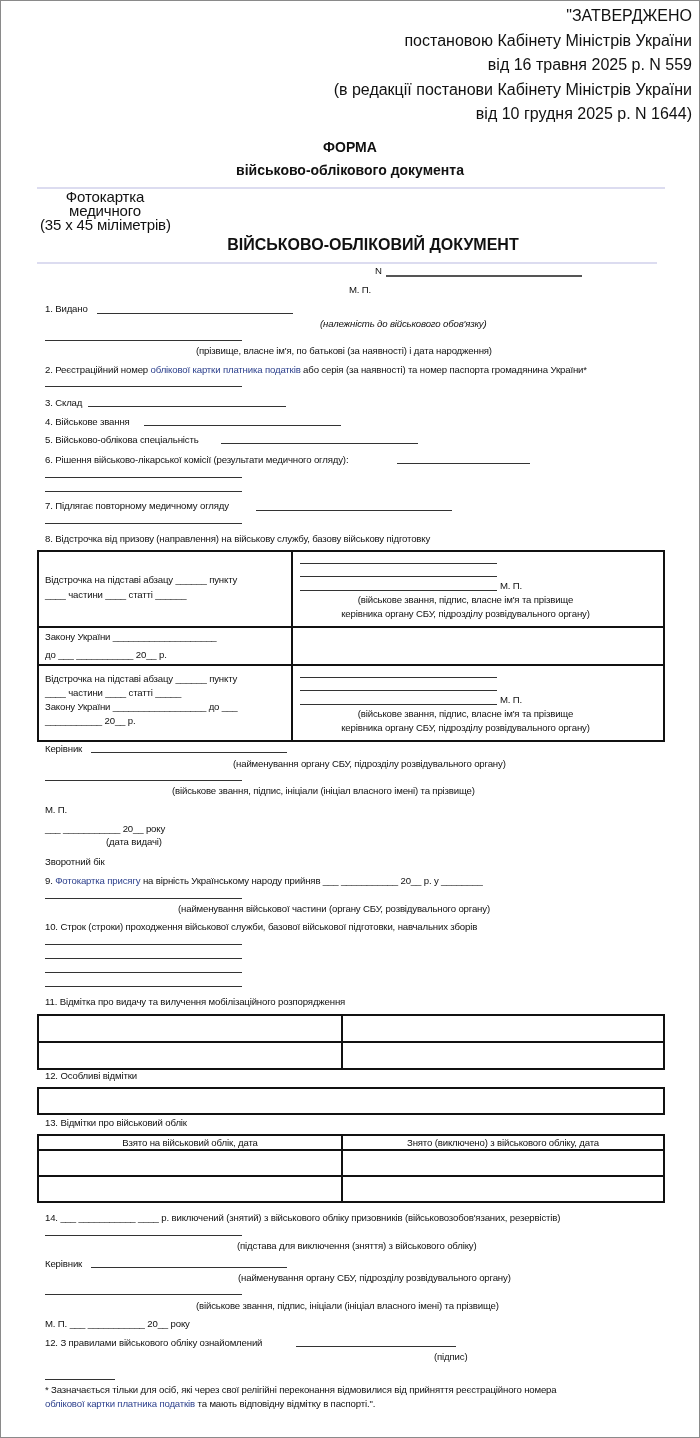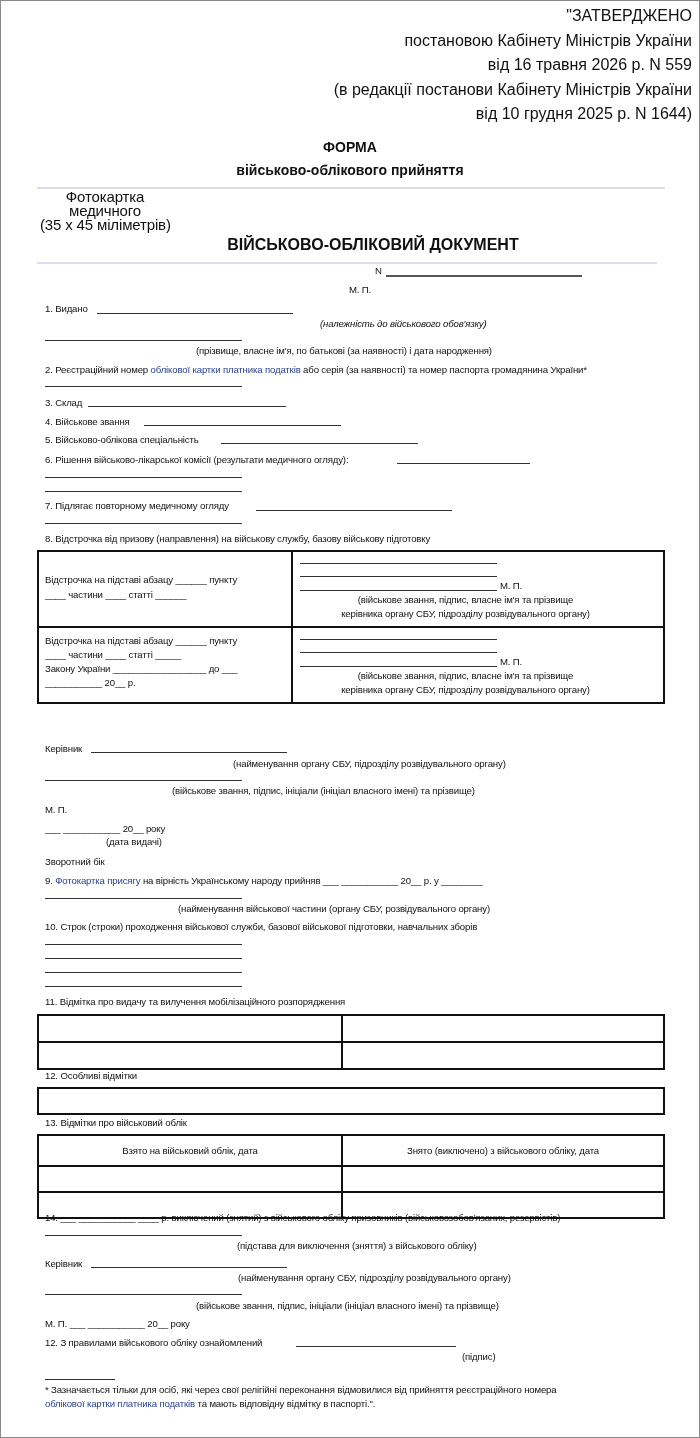--- a/index.html
+++ b/index.html
@@ -17,27 +17,27 @@
   table.grid td { border:2px solid #111; padding:0; vertical-align:top; }
 </style>
 </head>
 <body>
 
 <div class="frame"></div>
 
 <div class="approval">
   <div>"ЗАТВЕРДЖЕНО</div>
   <div>постановою Кабінету Міністрів України</div>
-  <div>від 16 травня 2026 р. N 559</div>
+  <div>від 16 травня 2025 р. N 559</div>
   <div>(в редакції постанови Кабінету Міністрів України</div>
   <div>від 10 грудня 2025 р. N 1644)</div>
 </div>
 
 <div class="abs bold center" style="left:0;width:700px;top:139px;font-size:14px;">ФОРМА</div>
-<div class="abs bold center" style="left:0;width:700px;top:162px;font-size:14px;">військово-облікового прийняття</div>
+<div class="abs bold center" style="left:0;width:700px;top:162px;font-size:14px;">військово-облікового документа</div>
 
 <div class="hr" style="left:37px;width:628px;top:187px;"></div>
 
 <div class="abs center s" style="left:40px;width:130px;top:190px;font-size:15px;line-height:14px;">
   <div>Фотокартка</div>
   <div>медичного</div>
   <div>(35 х 45 міліметрів)</div>
 </div>
 
 <div class="abs bold center" style="left:0;width:700px;top:236px;font-size:16px;margin-left:23px;">ВІЙСЬКОВО-ОБЛІКОВИЙ ДОКУМЕНТ</div>
@@ -84,20 +84,27 @@
       <div class="abs s" style="left:6px;top:37px;">____ частини ____ статті ______</div>
     </td>
     <td style="position:relative;">
       <div class="line" style="left:7px;top:11px;width:197px;"></div>
       <div class="line" style="left:7px;top:24px;width:197px;"></div>
       <div class="line" style="left:7px;top:38px;width:197px;"></div>
       <div class="abs s" style="left:207px;top:28px;">М. П.</div>
       <div class="abs s center" style="left:0;width:345px;top:42px;">(військове звання, підпис, власне ім'я та прізвище</div>
       <div class="abs s center" style="left:0;width:345px;top:56px;">керівника органу СБУ, підрозділу розвідувального органу)</div>
     </td>
+  </tr>
+  <tr style="height:38px;">
+    <td style="position:relative;">
+      <div class="abs s" style="left:6px;top:3px;">Закону України ____________________</div>
+      <div class="abs s" style="left:6px;top:21px;">до ___ ___________ 20__ р.</div>
+    </td>
+    <td></td>
   </tr>
   <tr style="height:76px;">
     <td style="position:relative;">
       <div class="abs s" style="left:6px;top:7px;">Відстрочка на підставі абзацу ______ пункту</div>
       <div class="abs s" style="left:6px;top:21px;">____ частини ____ статті _____</div>
       <div class="abs s" style="left:6px;top:35px;">Закону України __________________ до ___</div>
       <div class="abs s" style="left:6px;top:49px;">___________ 20__ р.</div>
     </td>
     <td style="position:relative;">
       <div class="line" style="left:7px;top:11px;width:197px;"></div>
@@ -152,21 +159,21 @@
   <tbody>
       <tr style="height:26px;">
         <td></td>
       </tr>
 </tbody>
   </table>
 
 <div class="abs s" style="left:45px;top:1117px;text-align:right;">13. Відмітки про військовий облік</div>
 <table class="grid" style="left:37px;top:1134px;width:628px;">
   <tbody>
-      <tr style="height:31px;">
+      <tr style="height:15px;">
     <td class="s center" style="width:302px;vertical-align:middle;">Взято на військовий облік, дата</td>
     <td class="s center" style="vertical-align:middle;">Знято (виключено) з військового обліку, дата</td>
   </tr>
   <tr style="height:26px;">
         <td></td>
         <td></td>
       </tr>
   <tr style="height:26px;">
         <td></td>
         <td></td>
@@ -179,19 +186,19 @@
 <div class="abs s" style="left:237px;top:1240px;">(підстава для виключення (зняття) з військового обліку)</div>
 <div class="abs s" style="left:45px;top:1258px;">Керівник</div>
 <div class="line" style="left:91px;top:1267px;width:196px;"></div>
 <div class="abs s" style="left:238px;top:1272px;">(найменування органу СБУ, підрозділу розвідувального органу)</div>
 <div class="line" style="left:45px;top:1294px;width:197px;"></div>
 <div class="abs s" style="left:196px;top:1300px;">(військове звання, підпис, ініціали (ініціал власного імені) та прізвище)</div>
 <div class="abs s" style="left:45px;top:1318px;">М. П. ___ ___________ 20__ року</div>
 
 <div class="abs s" style="left:45px;top:1337px;">12. З правилами військового обліку ознайомлений</div>
 <div class="line" style="left:296px;top:1346px;width:160px;"></div>
-<div class="abs s" style="left:462px;top:1351px;">(підпис)</div>
+<div class="abs s" style="left:434px;top:1351px;">(підпис)</div>
 
 <div class="line" style="left:45px;top:1379px;width:70px;"></div>
 <div class="abs s" style="left:45px;top:1384px;">* Зазначається тільки для осіб, які через свої релігійні переконання відмовилися від прийняття реєстраційного номера</div>
 <div class="abs s" style="left:45px;top:1398px;">
   <span class="link">облікової картки платника податків</span><span> та мають відповідну відмітку в паспорті.".</span>
 </div>
 
 </body></html>

